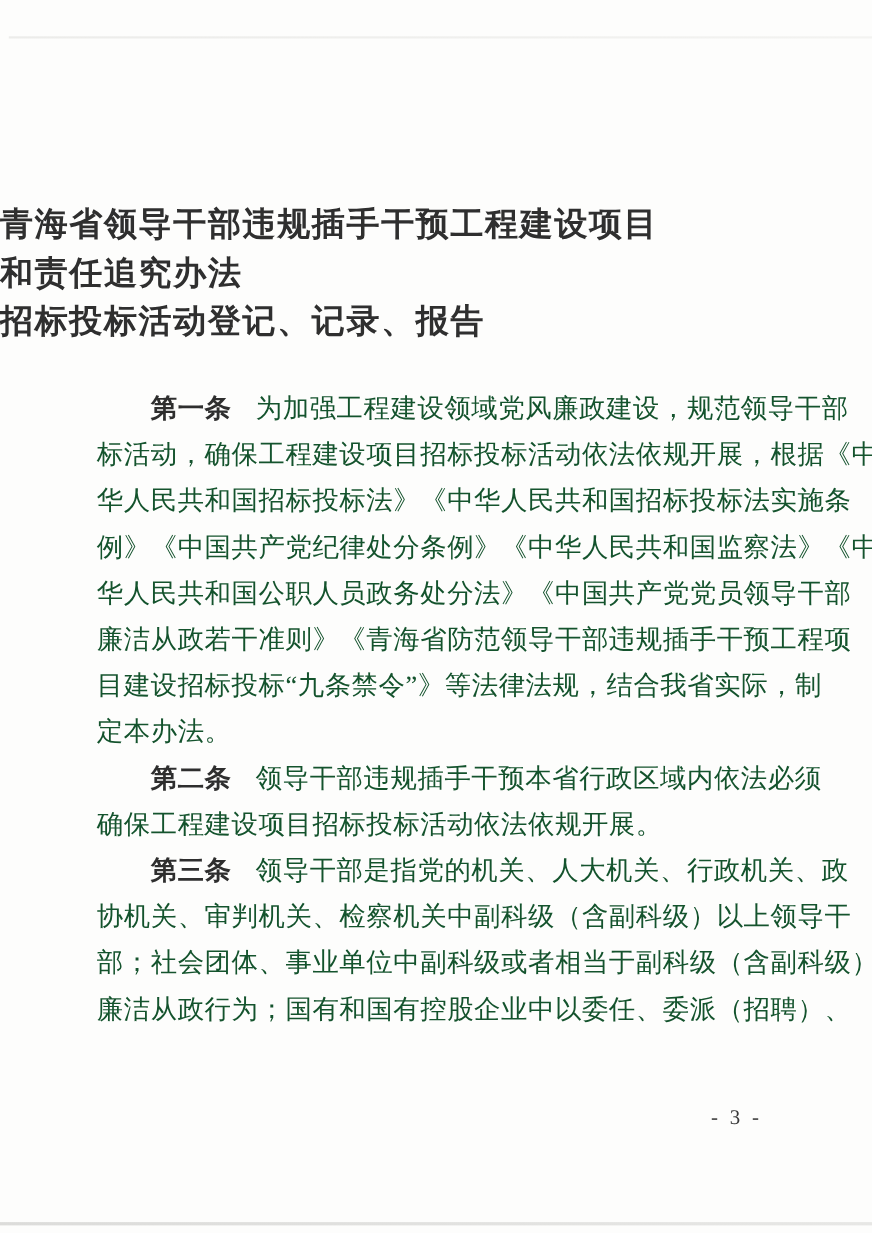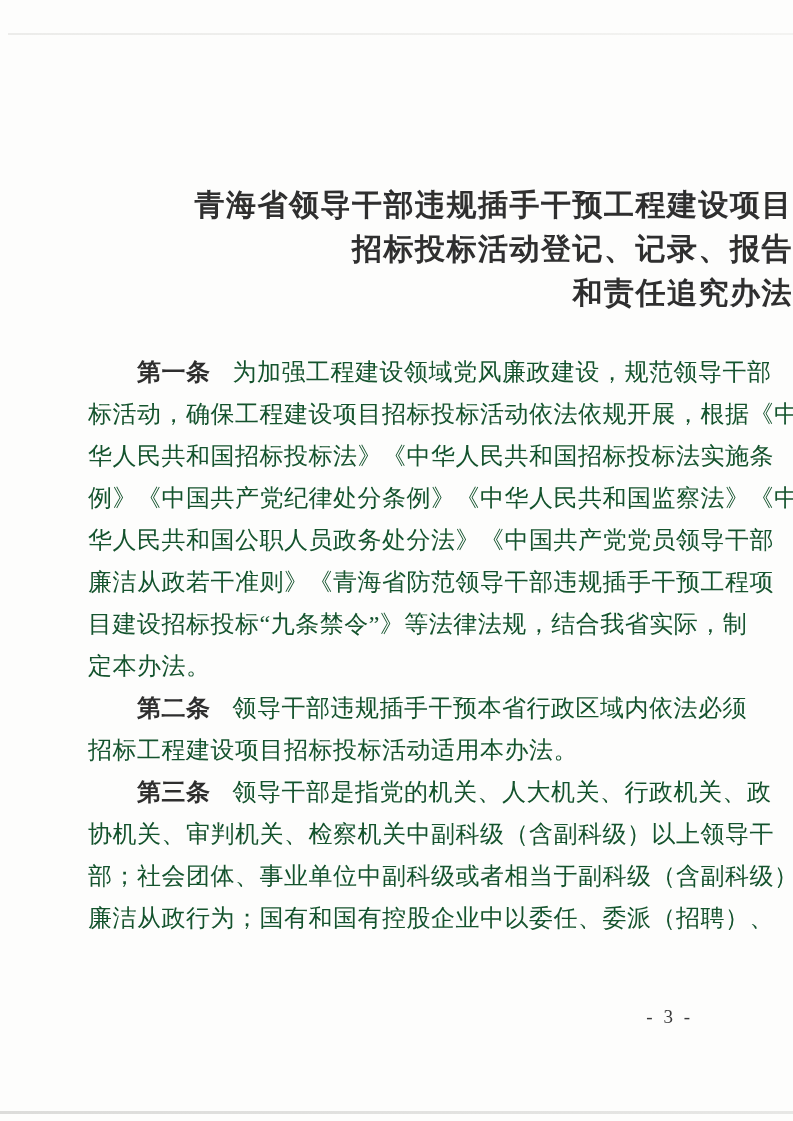--- a/index.html
+++ b/index.html
@@ -31,21 +31,21 @@
     right: 0;
     top: 1111px;
     height: 3px;
     background: linear-gradient(to right, #dcdcda, #e7e7e5);
   }
   .title {
     position: absolute;
     top: 183px;
     left: 0;
     width: 793px;
-    text-align: right;
+    text-align: left;
     color: #2f2f2f;
     font-family: "Liberation Sans", "DejaVu Sans", sans-serif;
     font-weight: 700;
     font-size: 30px;
     letter-spacing: 1.5px;
   }
   .title-line {
     height: 44px;
     line-height: 44px;
     white-space: nowrap;
@@ -89,35 +89,35 @@
 </style>
 </head>
 <body>
 
 <div class="page">
 
   <div class="artifact top"></div>
 
   <header class="title">
     <div class="title-line">青海省领导干部违规插手干预工程建设项目</div>
+    <div class="title-line">和责任追究办法</div>
     <div class="title-line">招标投标活动登记、记录、报告</div>
-    <div class="title-line">和责任追究办法</div>
   </header>
 
   <main class="body">
     <div class="line indent"><span class="art-head">第一条</span><span class="art-text">为加强工程建设领域党风廉政建设，规范领导干部</span></div>
     <div class="line"><span class="art-text">标活动，确保工程建设项目招标投标活动依法依规开展，根据《中</span></div>
     <div class="line"><span class="art-text">华人民共和国招标投标法》《中华人民共和国招标投标法实施条</span></div>
     <div class="line"><span class="art-text">例》《中国共产党纪律处分条例》《中华人民共和国监察法》《中</span></div>
     <div class="line"><span class="art-text">华人民共和国公职人员政务处分法》《中国共产党党员领导干部</span></div>
     <div class="line"><span class="art-text">廉洁从政若干准则》《青海省防范领导干部违规插手干预工程项</span></div>
     <div class="line"><span class="art-text">目建设招标投标“九条禁令”》等法律法规，结合我省实际，制</span></div>
     <div class="line"><span class="art-text">定本办法。</span></div>
     <div class="line indent"><span class="art-head">第二条</span><span class="art-text">领导干部违规插手干预本省行政区域内依法必须</span></div>
-    <div class="line"><span class="art-text">招标工程建设项目招标投标活动适用本办法。</span></div>
+    <div class="line"><span class="art-text">确保工程建设项目招标投标活动依法依规开展。</span></div>
     <div class="line indent"><span class="art-head">第三条</span><span class="art-text">领导干部是指党的机关、人大机关、行政机关、政</span></div>
     <div class="line"><span class="art-text">协机关、审判机关、检察机关中副科级（含副科级）以上领导干</span></div>
     <div class="line"><span class="art-text">部；社会团体、事业单位中副科级或者相当于副科级（含副科级）</span></div>
     <div class="line"><span class="art-text">廉洁从政行为；国有和国有控股企业中以委任、委派（招聘）、</span></div>
   </main>
 
   <div class="page-number">- 3 -</div>
 
   <div class="artifact bottom"></div>
 

